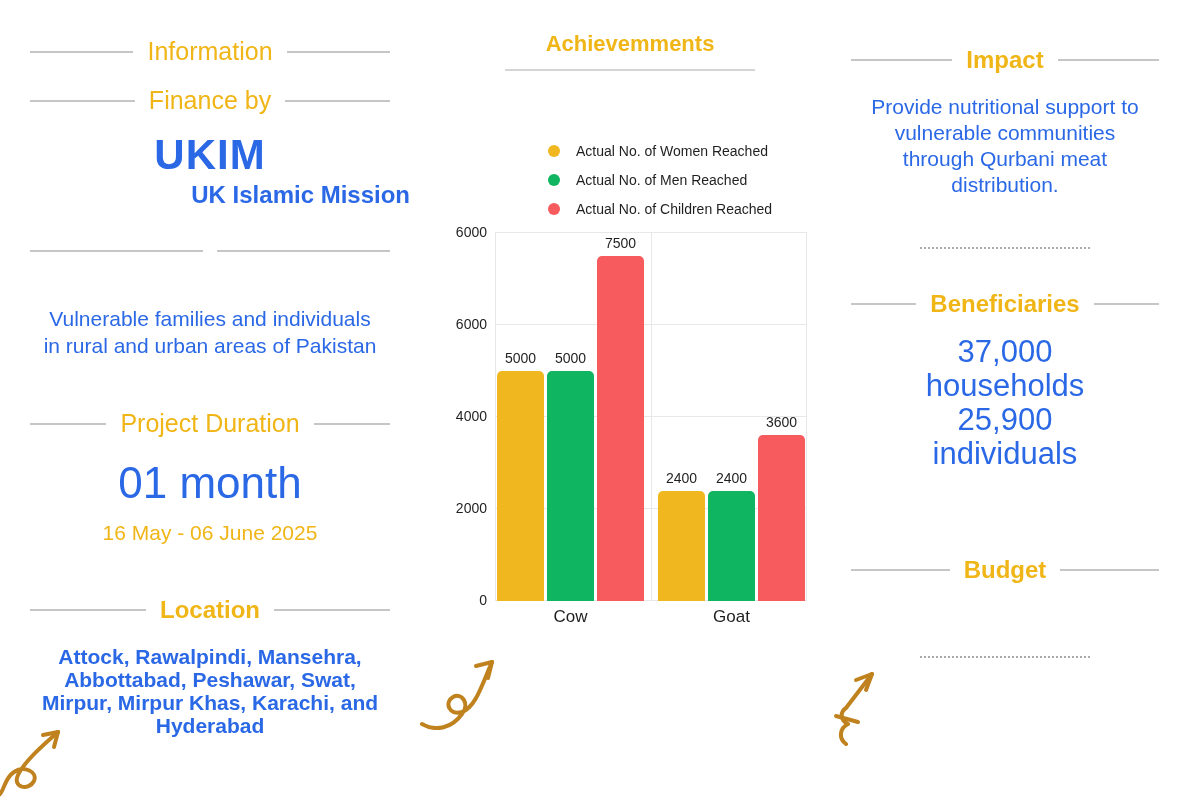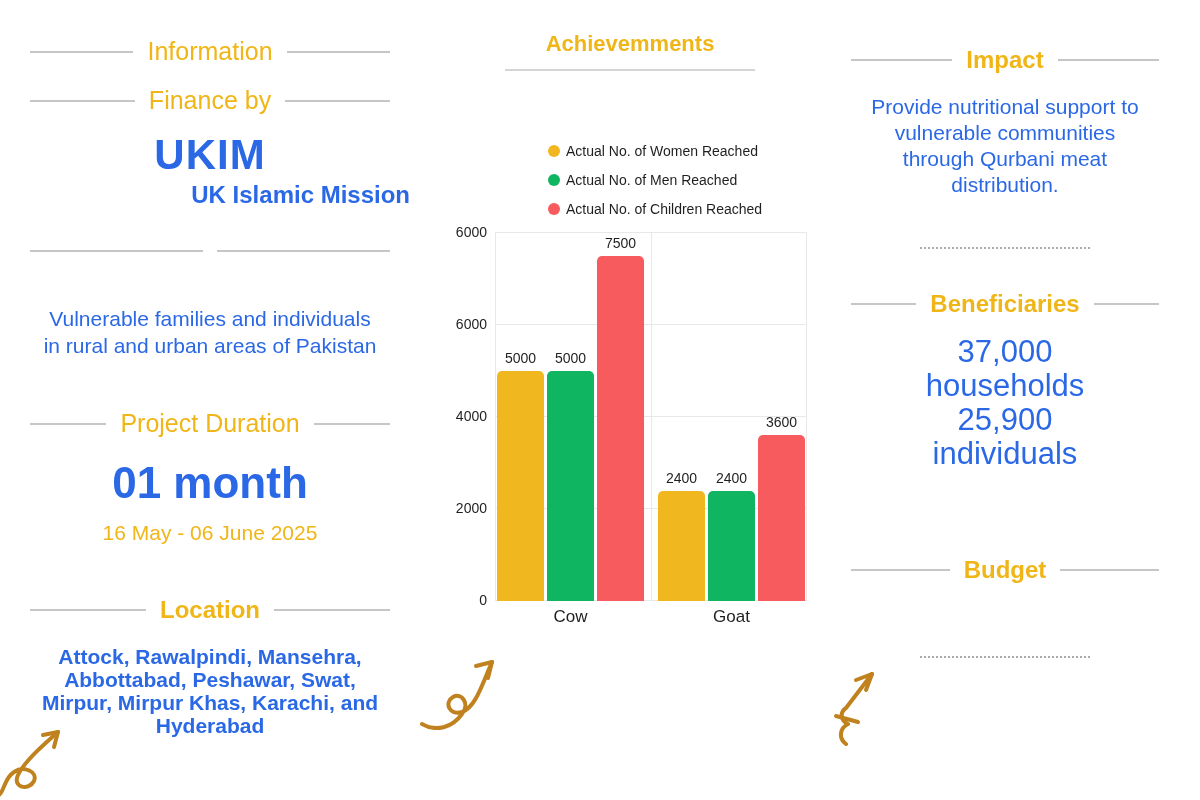--- a/index.html
+++ b/index.html
@@ -16,32 +16,32 @@
   
   .col-left{position:absolute;left:10px;top:0;width:400px;height:800px;}
   .col-left .sec-head{padding:0 20px;}
   .col-right{position:absolute;left:845px;top:0;width:320px;height:800px;}
   .col-right .sec-head{padding:0 6px;}
   .blue{color:var(--blue);}
   .gold{color:var(--gold);}
   .org-acronym{left:0;right:0;top:132px;text-align:center;font-size:42px;font-weight:800;letter-spacing:1px;line-height:46px;}
   .org-name{left:0;right:0;top:181px;text-align:right;font-size:24px;font-weight:800;line-height:28px;}
   .body-text{left:0;right:0;top:305px;text-align:center;font-size:21px;font-weight:500;line-height:27px;}
-  .duration-value{left:0;right:0;top:459px;text-align:center;font-size:44px;font-weight:700;line-height:48px;}
+  .duration-value{left:0;right:0;top:459px;text-align:center;font-size:44px;font-weight:400;line-height:48px;}
   .duration-dates{left:0;right:0;top:520px;text-align:center;font-size:21px;font-weight:500;line-height:26px;}
   .location-text{left:0;right:0;top:645px;text-align:center;font-size:21px;font-weight:800;line-height:23px;}
   .impact-text{left:0;right:0;top:94px;text-align:center;font-size:21px;font-weight:500;line-height:26px;}
   .benef-value{left:0;right:0;top:335px;text-align:center;font-size:31px;font-weight:400;line-height:34px;}
   .budget-value{left:0;right:0;top:595px;text-align:center;font-size:32px;font-weight:800;line-height:36px;}
   .dotted{position:absolute;left:75px;width:170px;border-top:2px dotted var(--dotted);}
   
   .chart-title{left:480px;top:31px;width:300px;text-align:center;font-size:22px;font-weight:700;color:var(--gold);}
   .chart-underline{left:505px;top:69px;width:250px;height:2px;background:#d5d5d5;}
   .legend{left:548px;top:143px;}
-  .legend-row{display:flex;align-items:center;gap:6px;height:16px;margin-bottom:13px;}
+  .legend-row{display:flex;align-items:center;gap:16px;height:16px;margin-bottom:13px;}
   .legend-dot{width:12px;height:12px;border-radius:50%;}
   .legend-label{font-size:14px;color:var(--ink);}
   .plot{left:495px;top:233px;width:312px;height:368px;}
   .gridline{position:absolute;left:0;right:0;height:1px;background:var(--grid);}
   .vline{position:absolute;top:0;bottom:0;width:1px;background:var(--grid);}
   .ytick{position:absolute;left:-52px;width:44px;text-align:right;font-size:14px;color:var(--ink);}
   .bar{position:absolute;bottom:0;width:47px;border-radius:5px 5px 0 0;}
   .bar-label{position:absolute;width:67px;text-align:center;font-size:14px;color:var(--ink);}
   .cat-label{position:absolute;top:374px;text-align:center;font-size:17px;color:var(--ink);}
   .doodle{position:absolute;}

